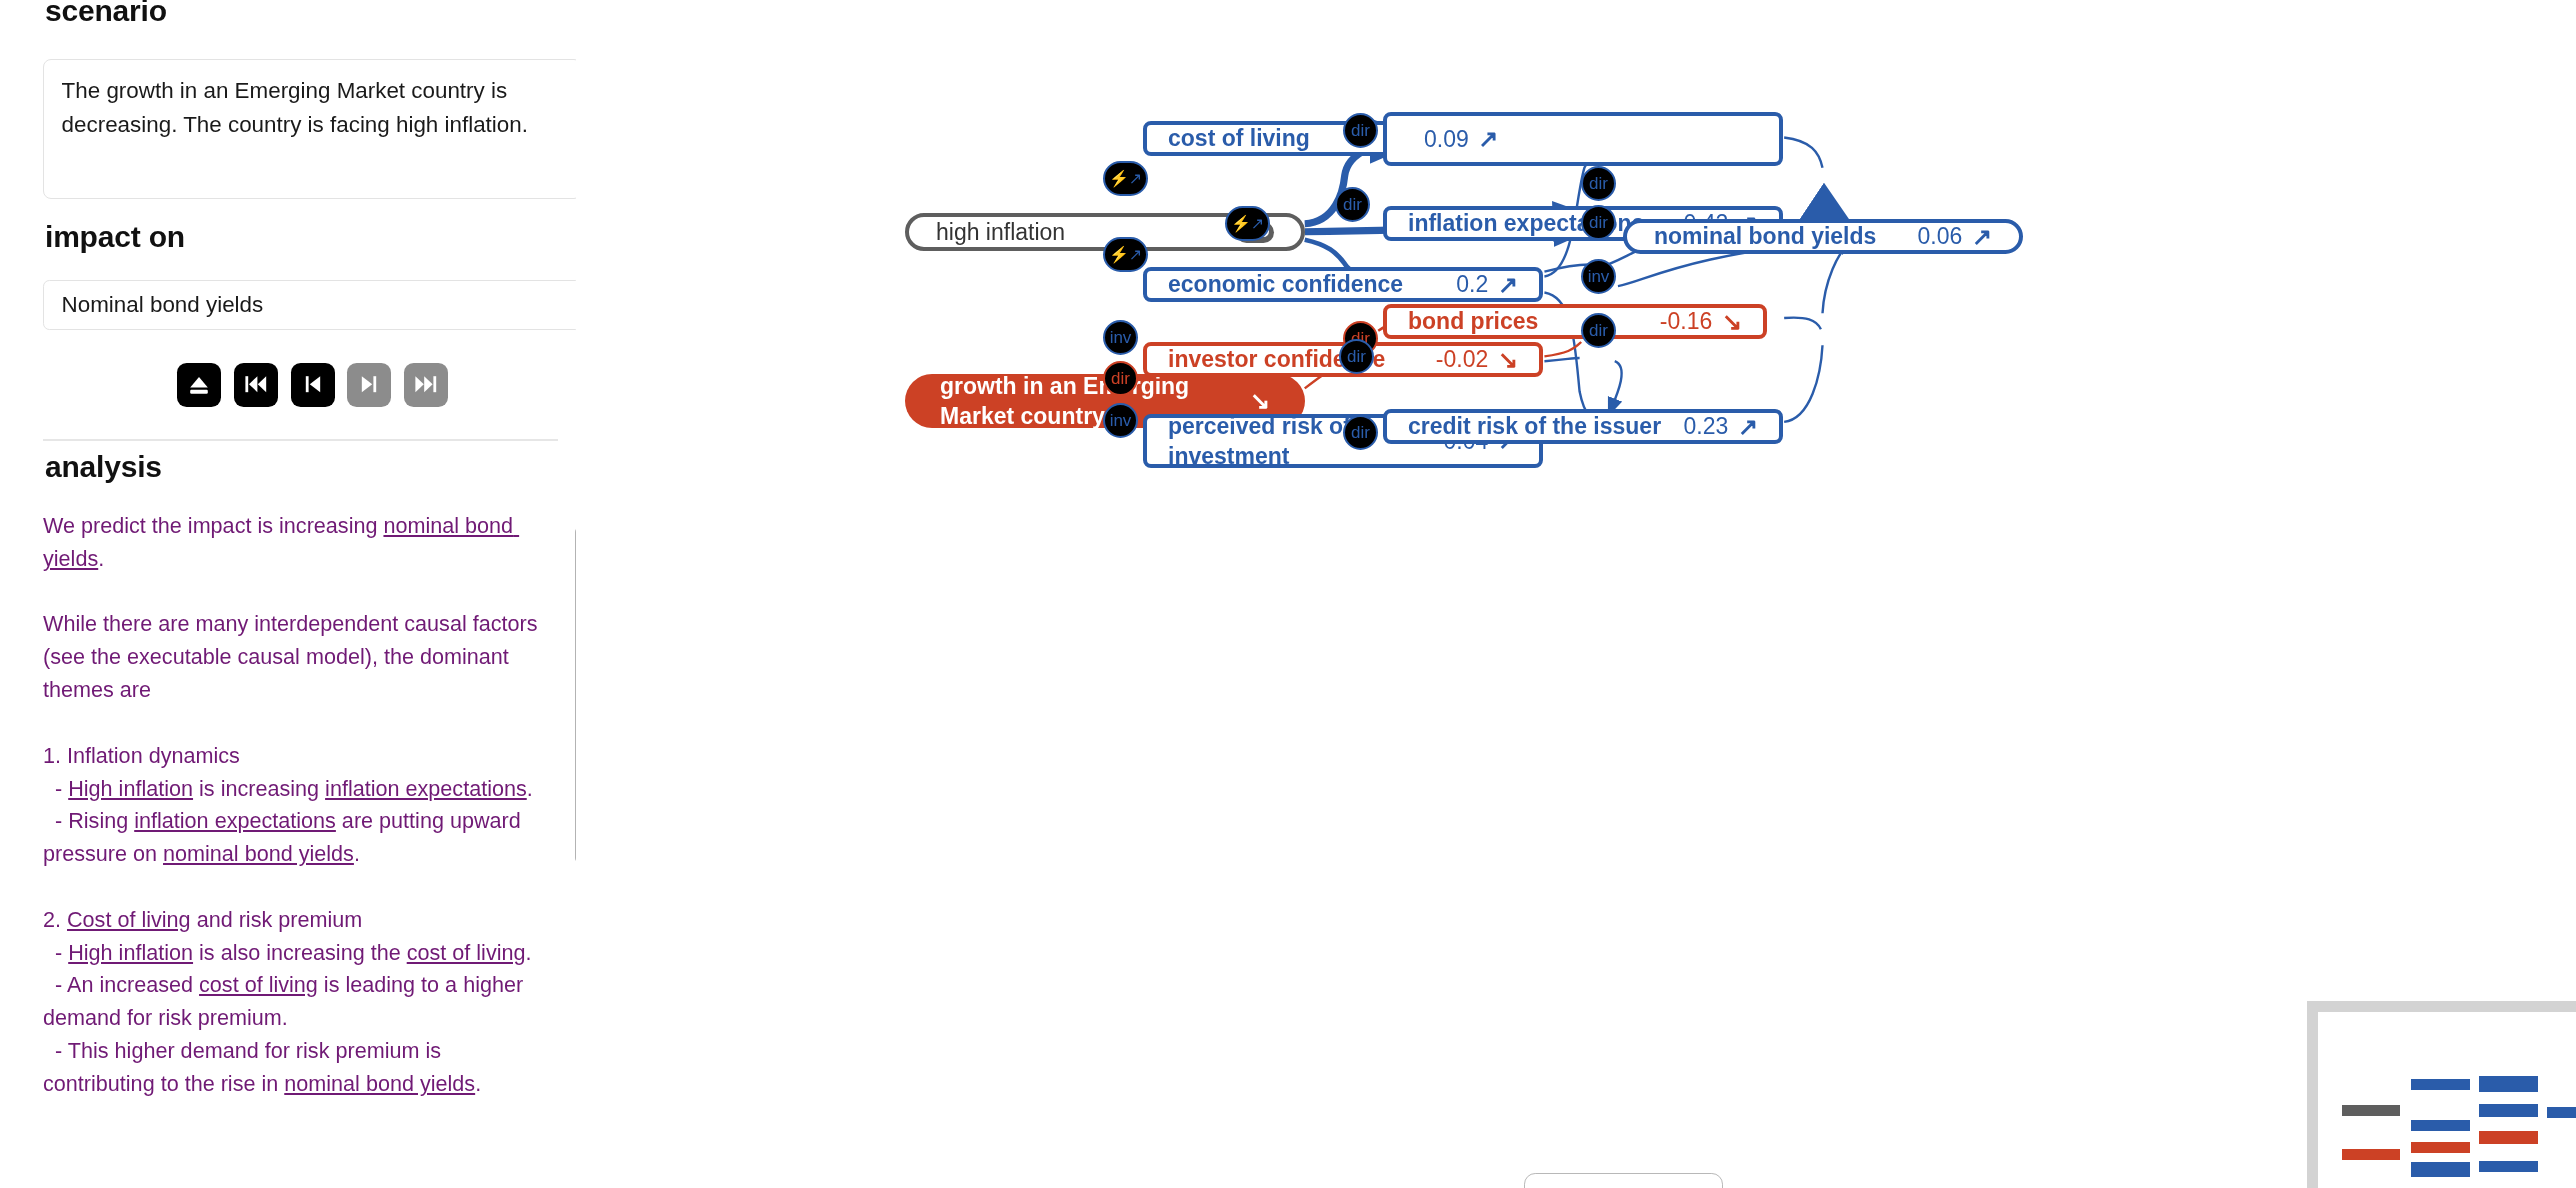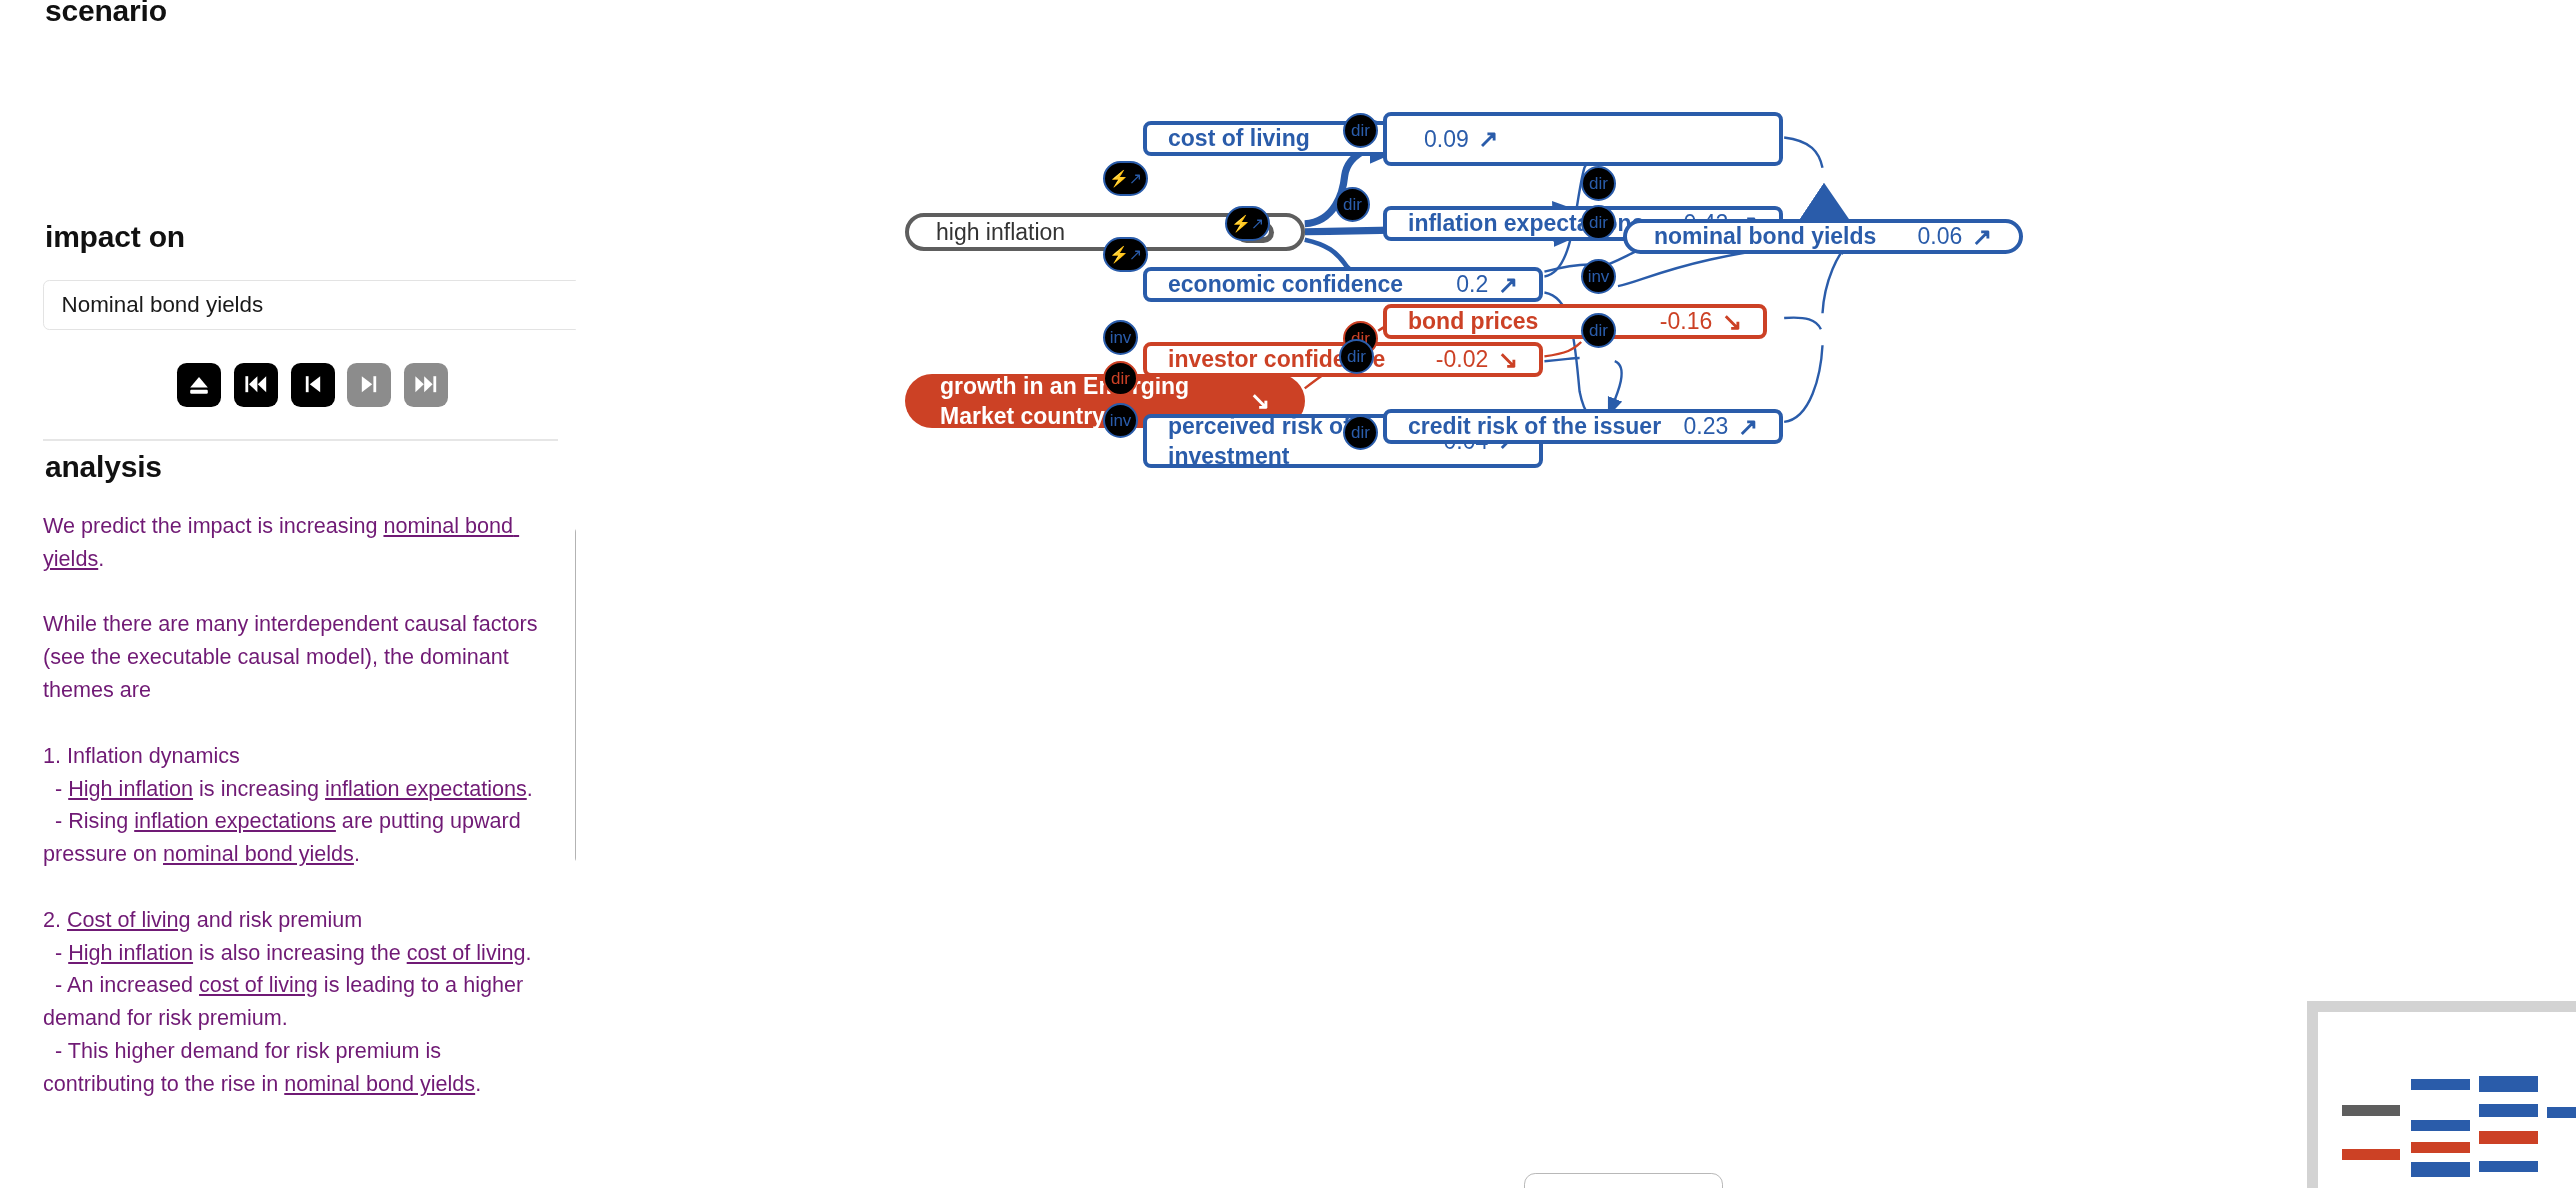--- a/index.html
+++ b/index.html
@@ -193,20 +193,23 @@
 </style>
 </head>
 <body>
 
 <div id="app">
 
   <div id="sidebar">
 
     <h2 class="side-h" id="scenario-title">scenario</h2>
 
+    <div id="scenario-box">
+      <p id="scenario-text">The growth in an Emerging Market country is decreasing. The country is facing high inflation.</p>
+    </div>
 
     <h2 class="side-h" id="impact-title">impact on</h2>
 
     <div id="impact-box">
       <span id="impact-value">Nominal bond yields</span>
     </div>
 
     <div id="controls">
       <button class="ctl">
         <svg width="24" height="24" viewBox="0 0 30 30">

